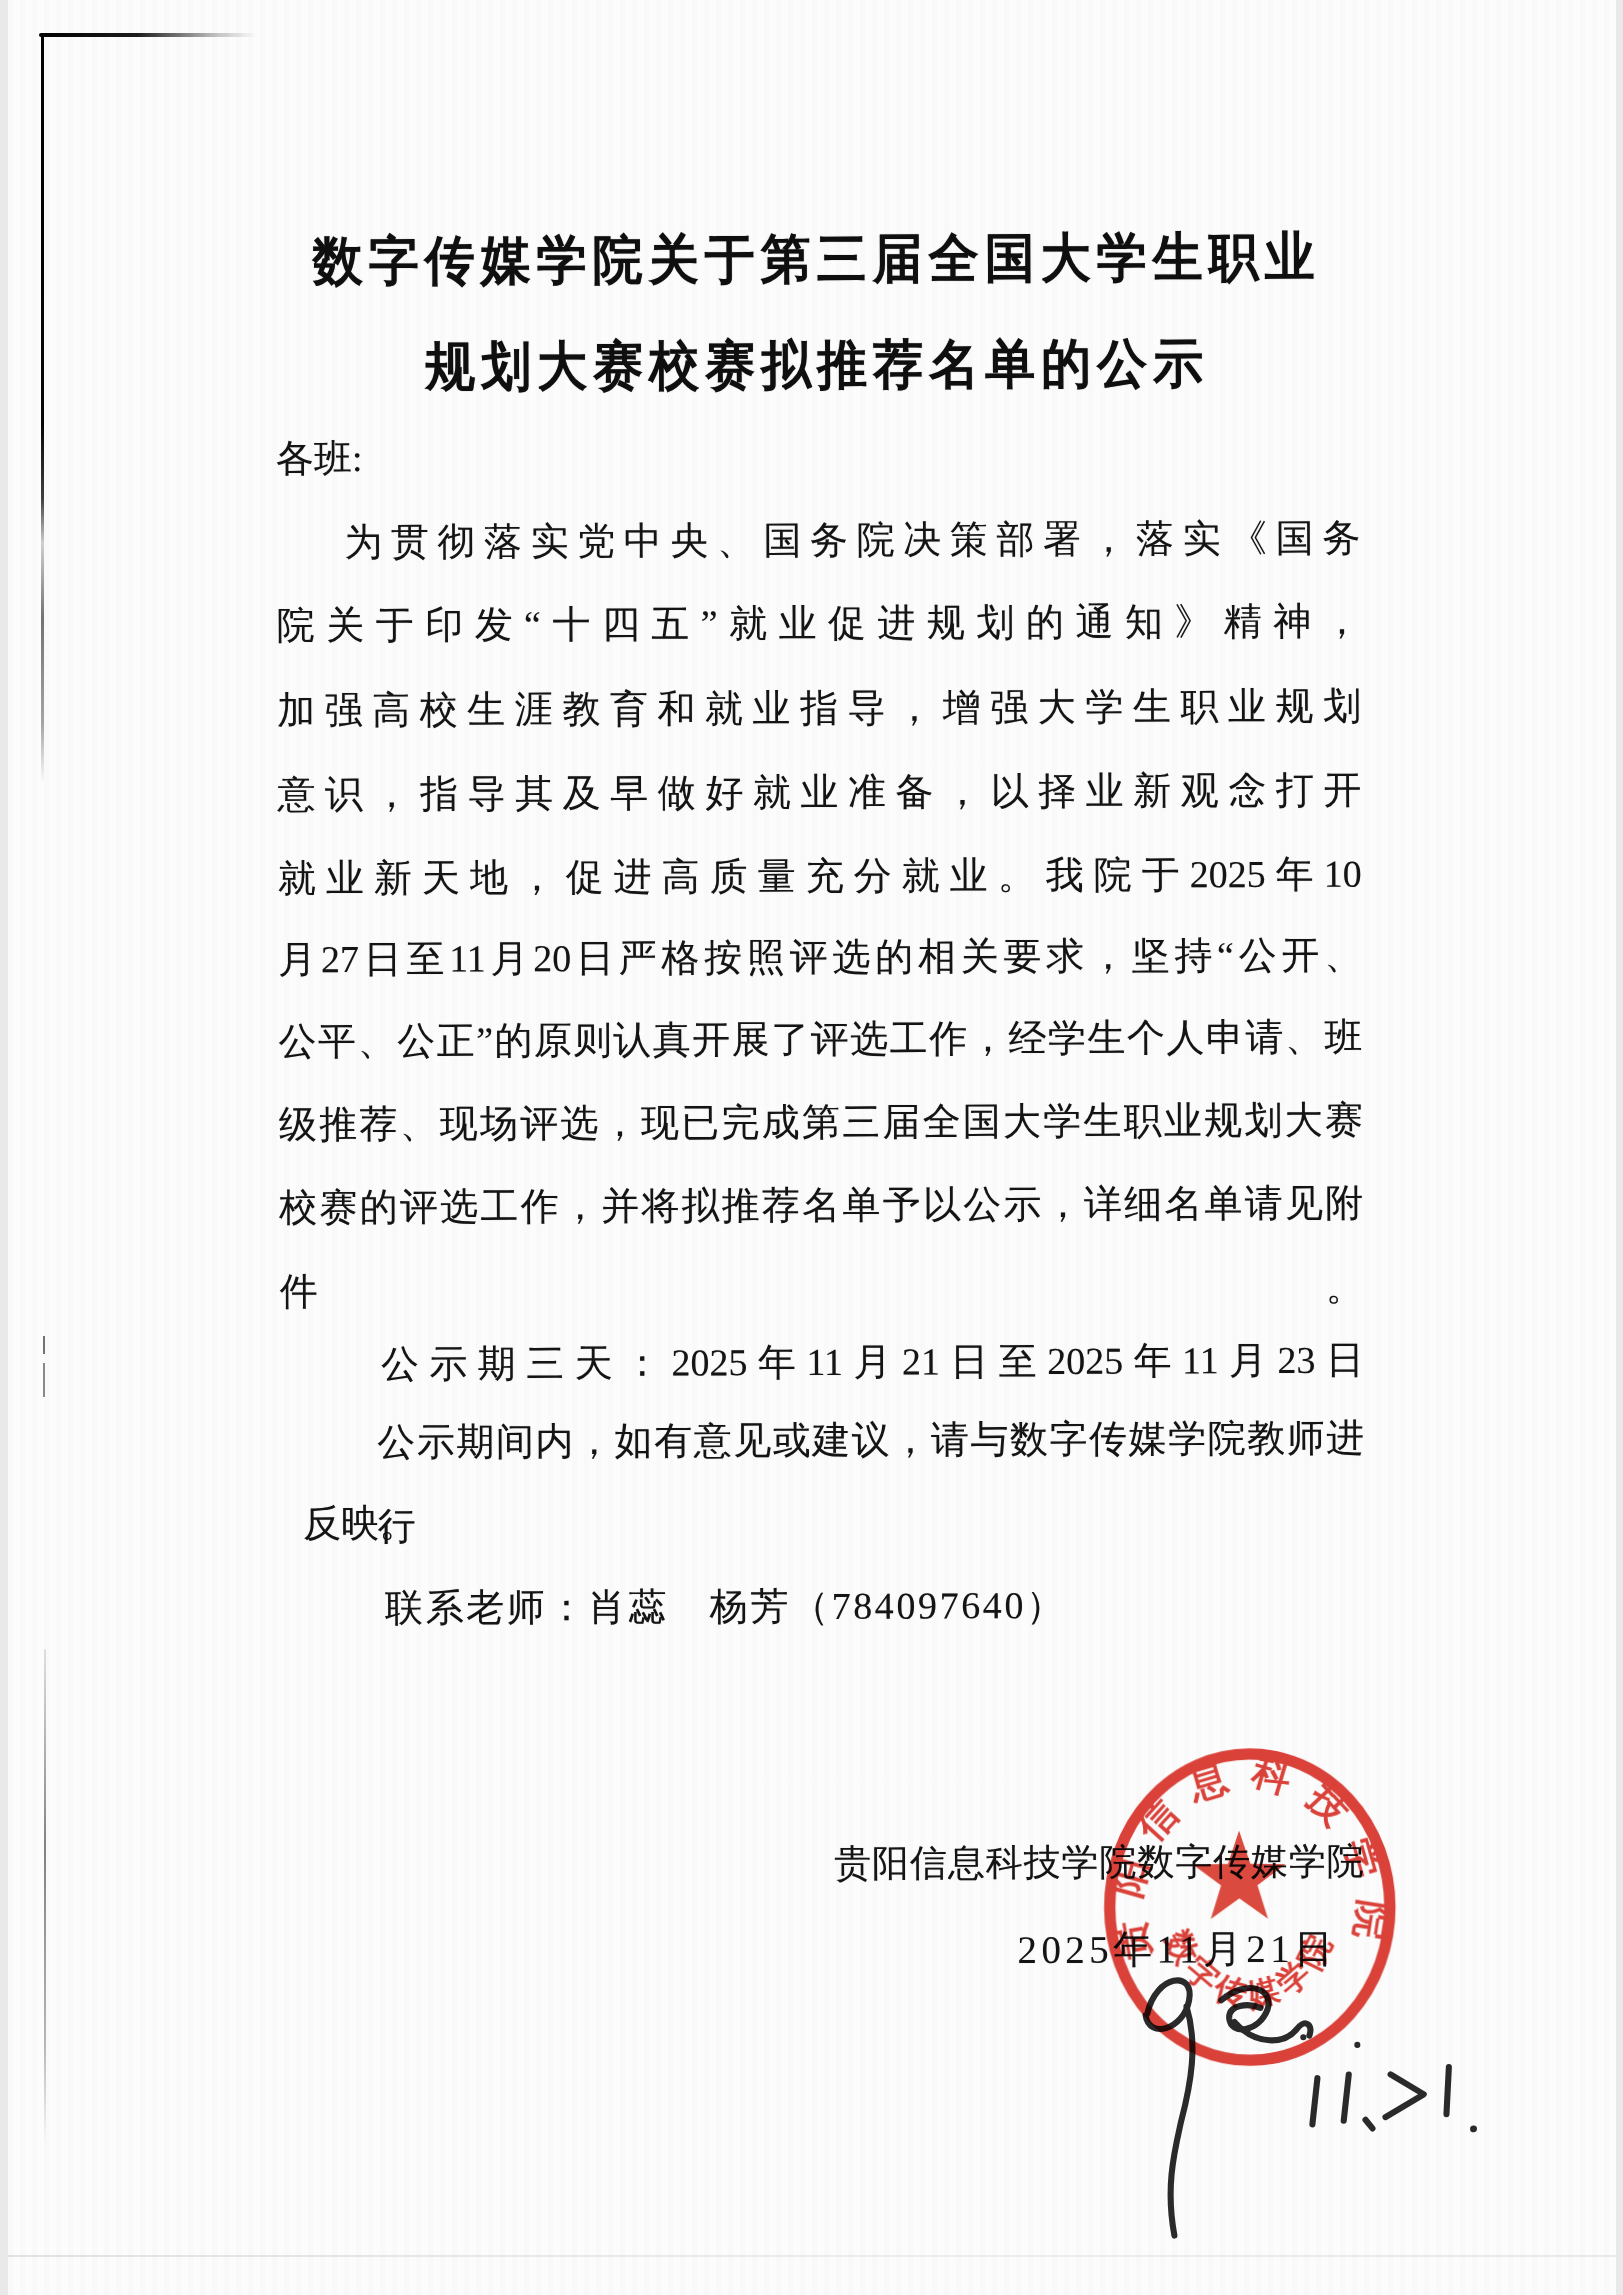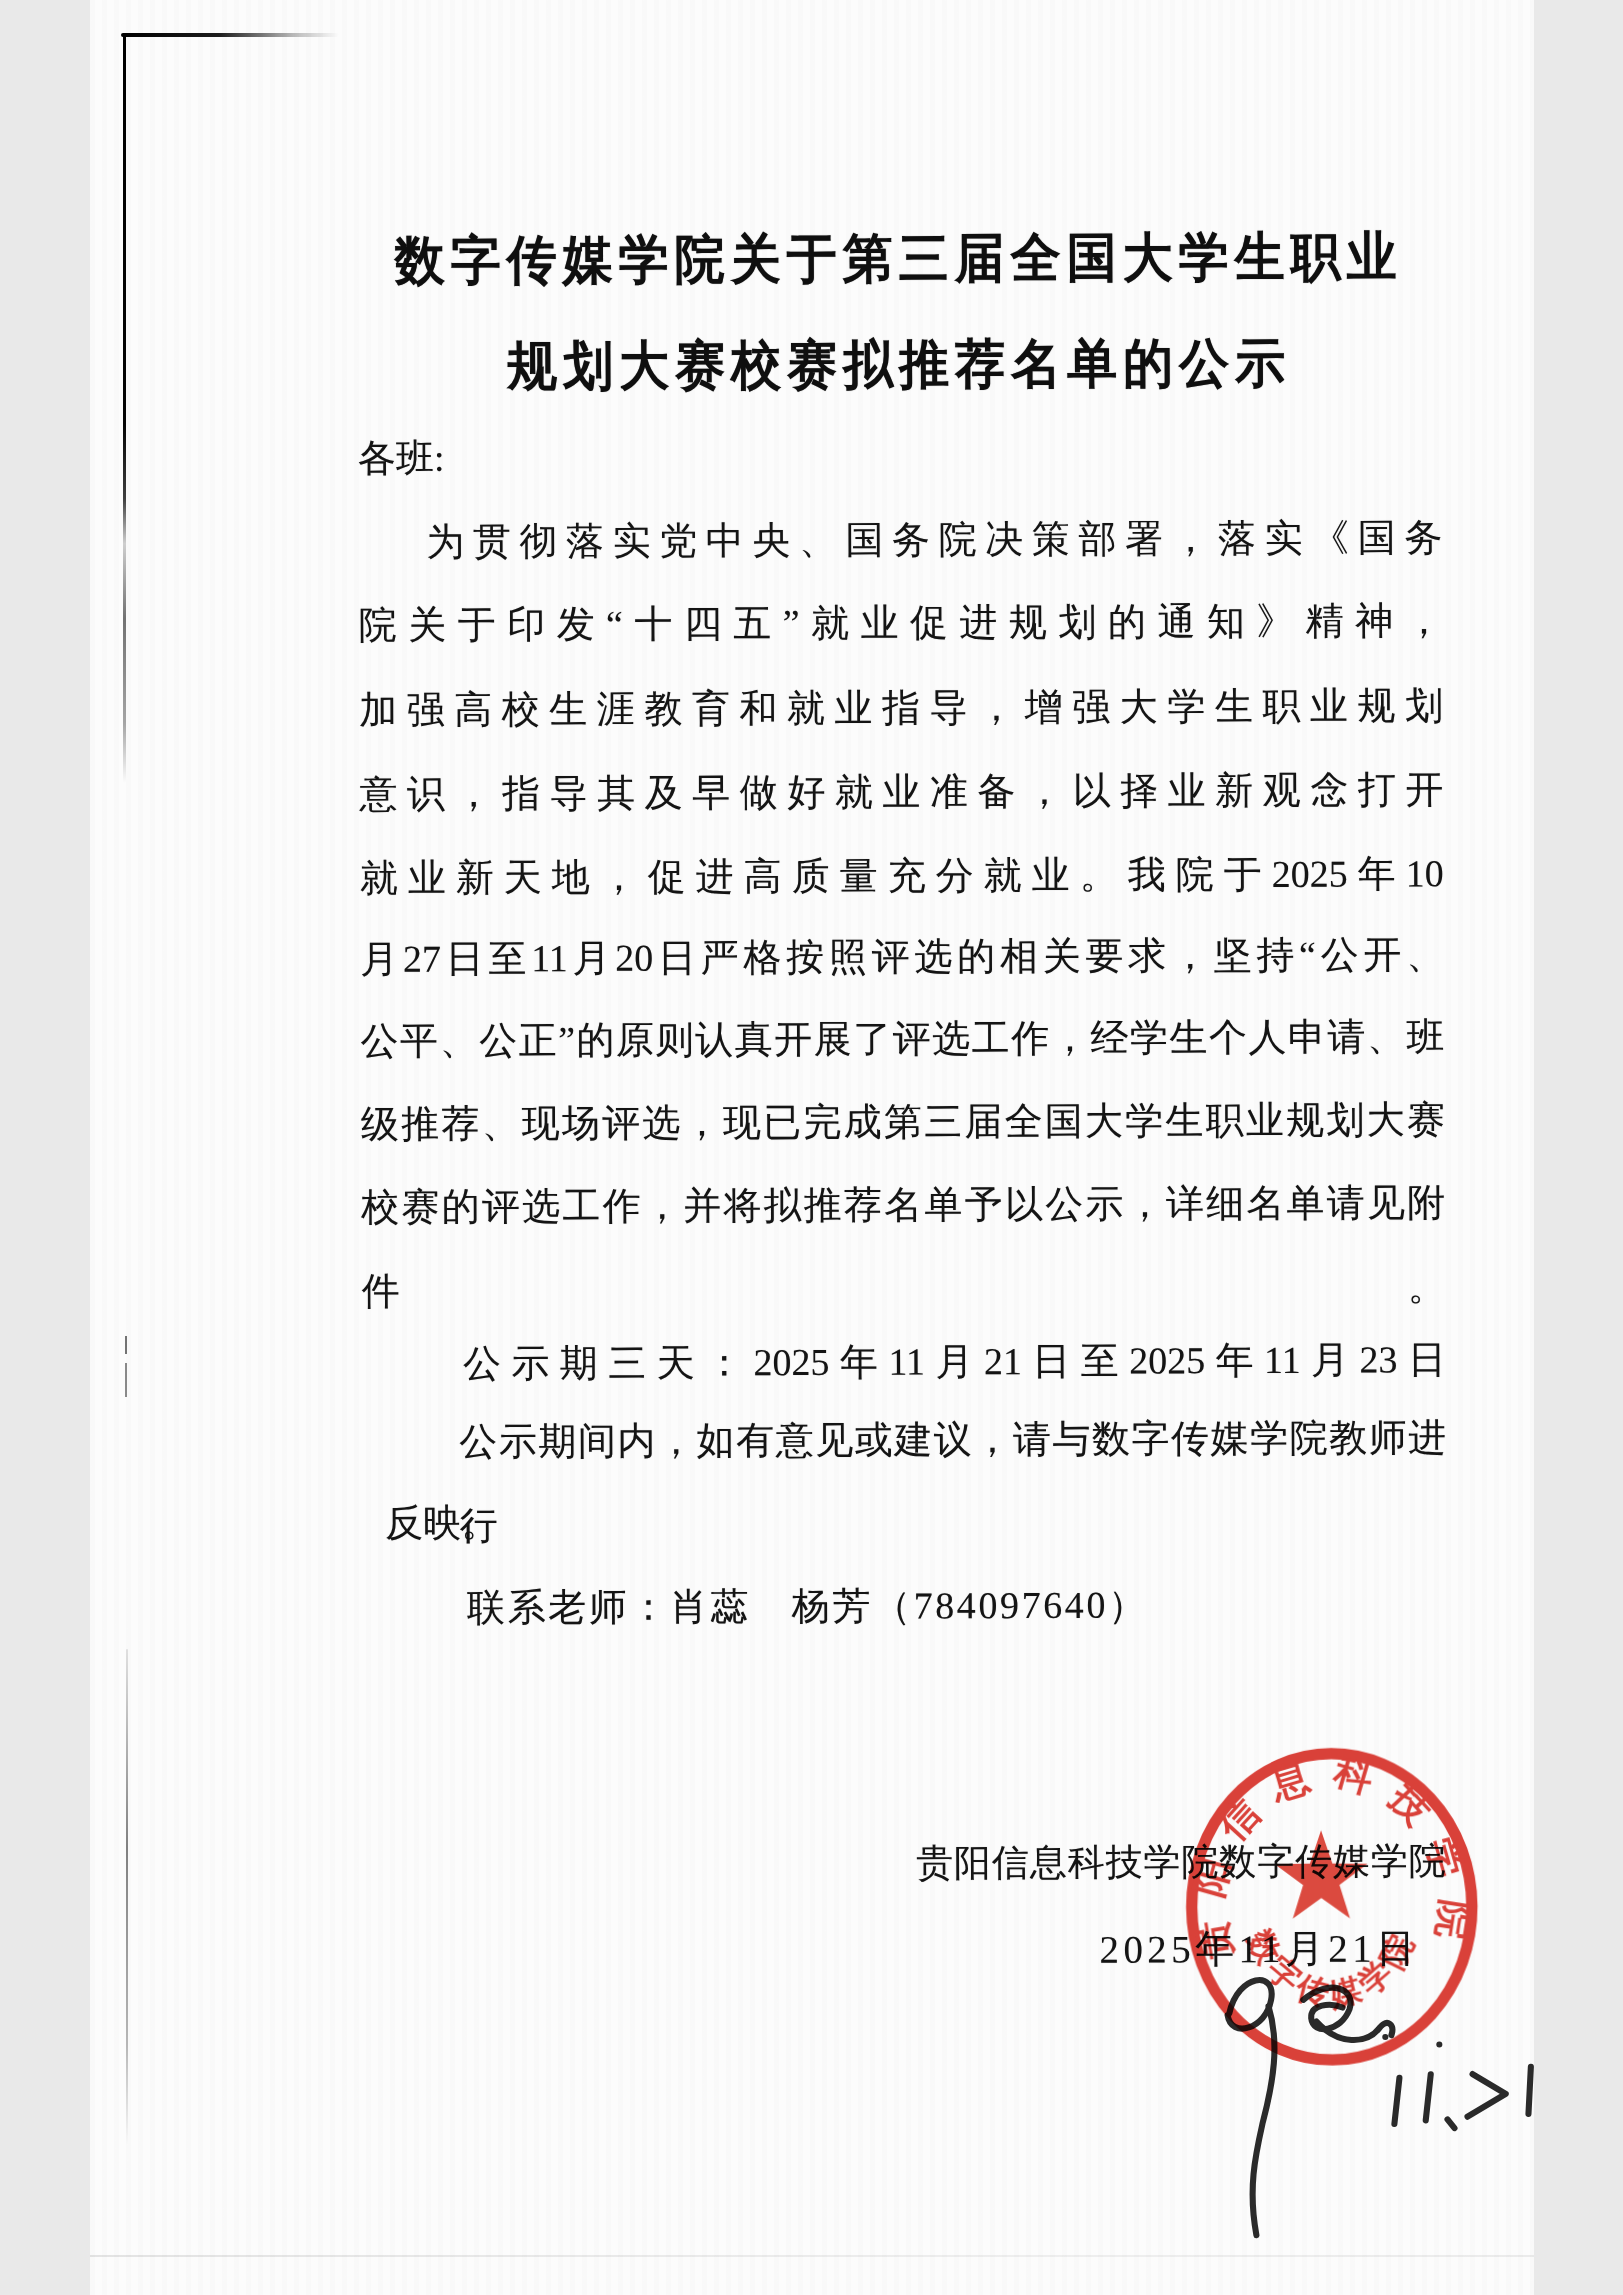--- a/index.html
+++ b/index.html
@@ -1,17 +1,17 @@
 <!DOCTYPE html>
 <html style="font-size:14px"><head>
 <meta charset="utf-8">
 <style>
   html,body{margin:0;padding:0;background:#e9e9e9;}
   .page{
-    position:relative;width:1444px;height:2295px;margin:0 auto;
+    position:relative;width:1608px;height:2295px;margin:0 auto;
     background:#fcfcfc;overflow:hidden;
     font-family:"Liberation Serif","DejaVu Serif",serif;color:#161616;
   }
   .page::after{ 
     content:"";position:absolute;inset:0;pointer-events:none;
     background:repeating-linear-gradient(90deg,rgba(0,0,0,0.012) 0 5.2px,rgba(0,0,0,0) 5.2px 12px);
   }
   .content{position:absolute;inset:0;transform:rotate(-0.25deg);z-index:2;}
   .t-line{
     position:absolute;left:131px;width:1363px;text-align:center;

